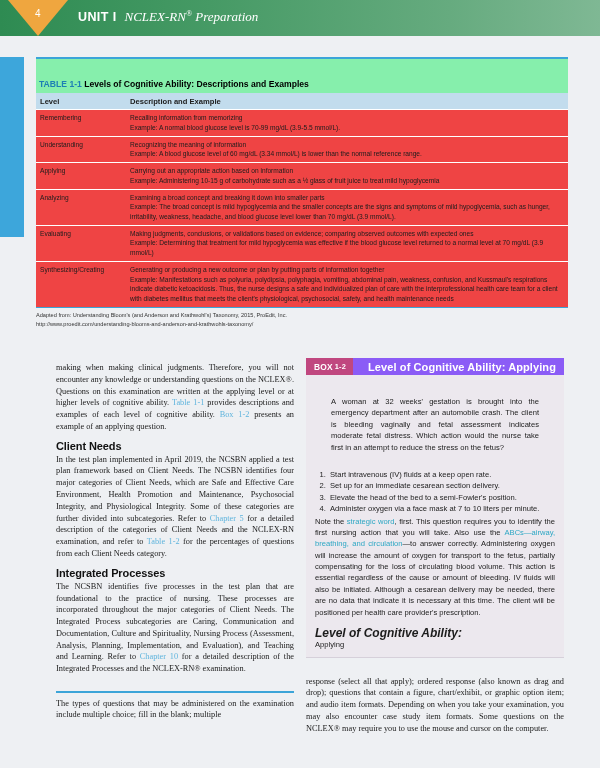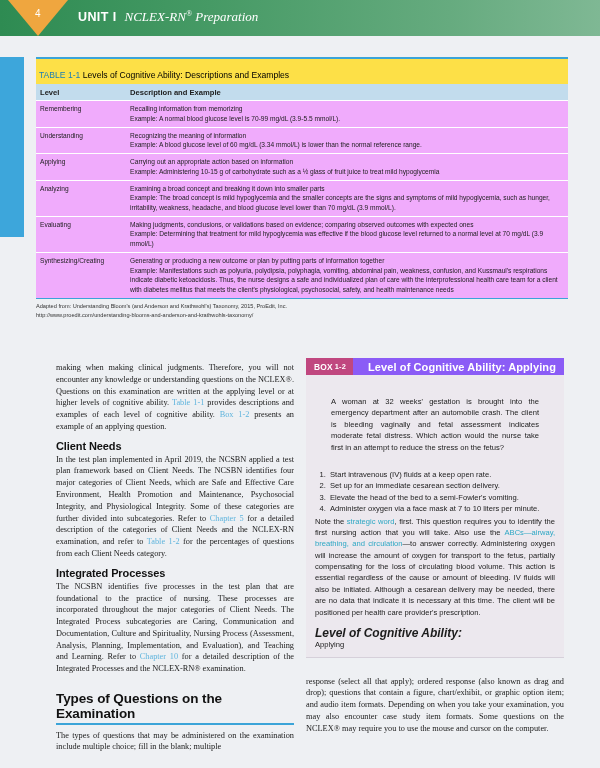--- a/index.html
+++ b/index.html
@@ -68,30 +68,30 @@
   .table-wrap {
     position: absolute; left: 36px; top: 57px;
     width: 532px;
   }
   .table-rule-top {
     height: 2px; background: #3ba4d8; width: 100%;
   }
   .table-title {
     font-family: "Liberation Sans", sans-serif;
     font-size: 8.6px;
-    font-weight: normal;
+    font-weight: bold;
     color: #000000;
-    padding: 11px 2px 4px 3px;
-    background: #fde047;
+    padding: 20px 2px 4px 3px;
+    background: #86efac;
   }
   .table-title .tnum { color: #1d7fb5; }
   table.cog {
     width: 100%;
     border-collapse: collapse;
-    background: #f0abfc;
+    background: #ef4444;
     font-family: "Liberation Sans", sans-serif;
   }
   table.cog thead th {
     background: #c2dced;
     text-align: left;
     font-size: 7.6px;
     font-weight: bold;
     color: #1c1c1c;
     padding: 3.5px 4px;
     border-bottom: 1px solid #ffffff;
@@ -324,42 +324,41 @@
 
     <h2 class="sub">Client Needs</h2>
 
     <p class="body"><span>In the test plan implemented in April 2019, the NCSBN applied a test plan framework based on Client Needs. The NCSBN identifies four major categories of Client Needs, which are Safe and Effective Care Environment, Health Promotion and Maintenance, Psychosocial Integrity, and Physiological Integrity. Some of these categories are further divided into subcategories. Refer to </span><span class="xref">Chapter 5</span><span> for a detailed description of the categories of Client Needs and the NCLEX-RN examination, and refer to </span><span class="xref">Table 1-2</span><span> for the percentages of questions from each Client Needs category.</span></p>
 
     <h2 class="sub">Integrated Processes</h2>
 
     <p class="body"><span>The NCSBN identifies five processes in the test plan that are foundational to the practice of nursing. These processes are incorporated throughout the major categories of Client Needs. The Integrated Process subcategories are Caring, Communication and Documentation, Culture and Spirituality, Nursing Process (Assessment, Analysis, Planning, Implementation, and Evaluation), and Teaching and Learning. Refer to </span><span class="xref">Chapter 10</span><span> for a detailed description of the Integrated Processes and the NCLEX-RN® examination.</span></p>
 
     <div class="major-wrap">
-      <h1 class="major">Types of Questions on the Examination</h1>
       <div class="major-rule"></div>
       <p class="body">The types of questions that may be administered on the examination include multiple choice; fill in the blank; multiple</p>
     </div>
   </div>
 
   <div class="col-right">
 
     <div class="box">
       <div class="box-head">
         <div class="box-head-tag">
           <span>BOX</span>
             <span class="bnum">1-2</span>
         </div>
         <div class="box-head-title">Level of Cognitive Ability: Applying</div>
       </div>
       <div class="box-body">
         <p class="boxp">A woman at 32 weeks' gestation is brought into the emergency department after an automobile crash. The client is bleeding vaginally and fetal assessment indicates moderate fetal distress. Which action would the nurse take first in an attempt to reduce the stress on the fetus?</p>
         <ol class="box-options">
             <li>Start intravenous (IV) fluids at a keep open rate.</li>
             <li>Set up for an immediate cesarean section delivery.</li>
-            <li>Elevate the head of the bed to a semi-Fowler's vomiting.</li>
+            <li>Elevate the head of the bed to a semi-Fowler's position.</li>
             <li>Administer oxygen via a face mask at 7 to 10 liters per minute.</li>
           </ol>
 
 
         <p class="rationale"><span>Note the </span><span class="hl">strategic word</span><span>, first. This question requires you to identify the first nursing action that you will take. Also use the </span><span class="hl">ABCs—airway, breathing, and circulation</span><span>—to answer correctly. Administering oxygen will increase the amount of oxygen for transport to the fetus, partially compensating for the loss of circulating blood volume. This action is essential regardless of the cause or amount of bleeding. IV fluids will also be initiated. Although a cesarean delivery may be needed, there are no data that indicate it is necessary at this time. The client will be positioned per health care provider's prescription.</span></p>
 
         <div class="lvl-label">Level of Cognitive Ability:</div>
         <div class="lvl-value">Applying</div>
       </div>
     </div>

